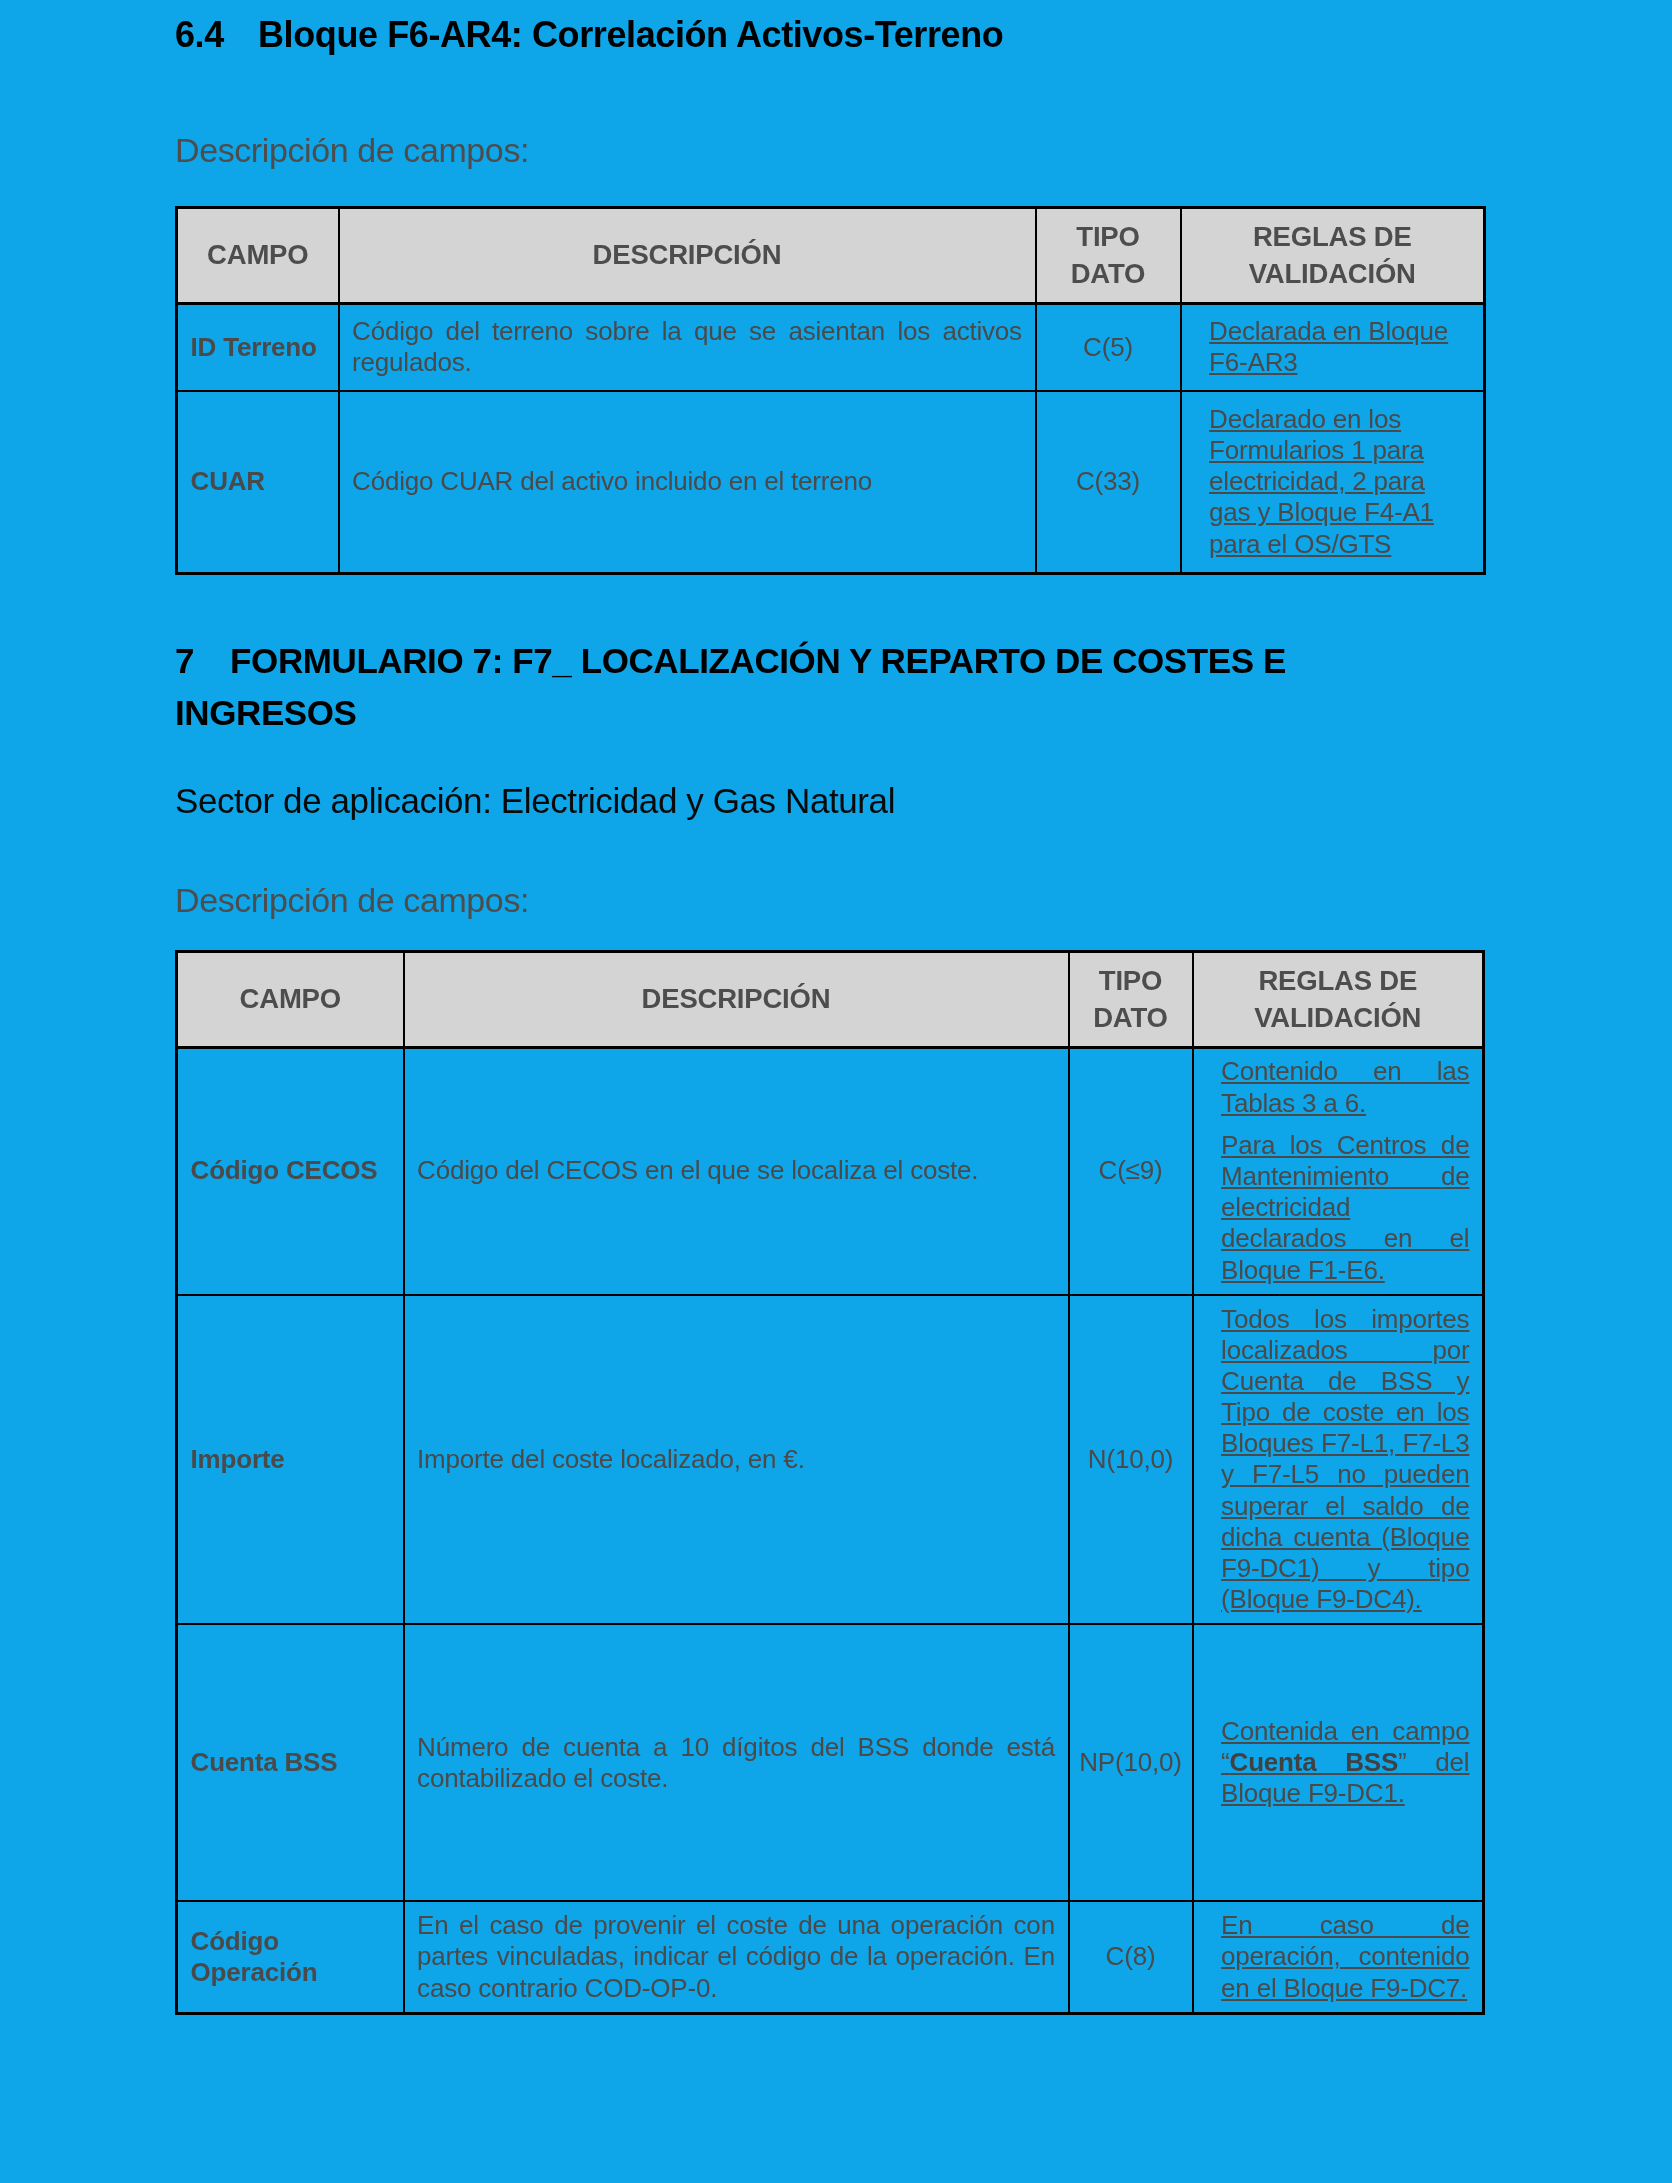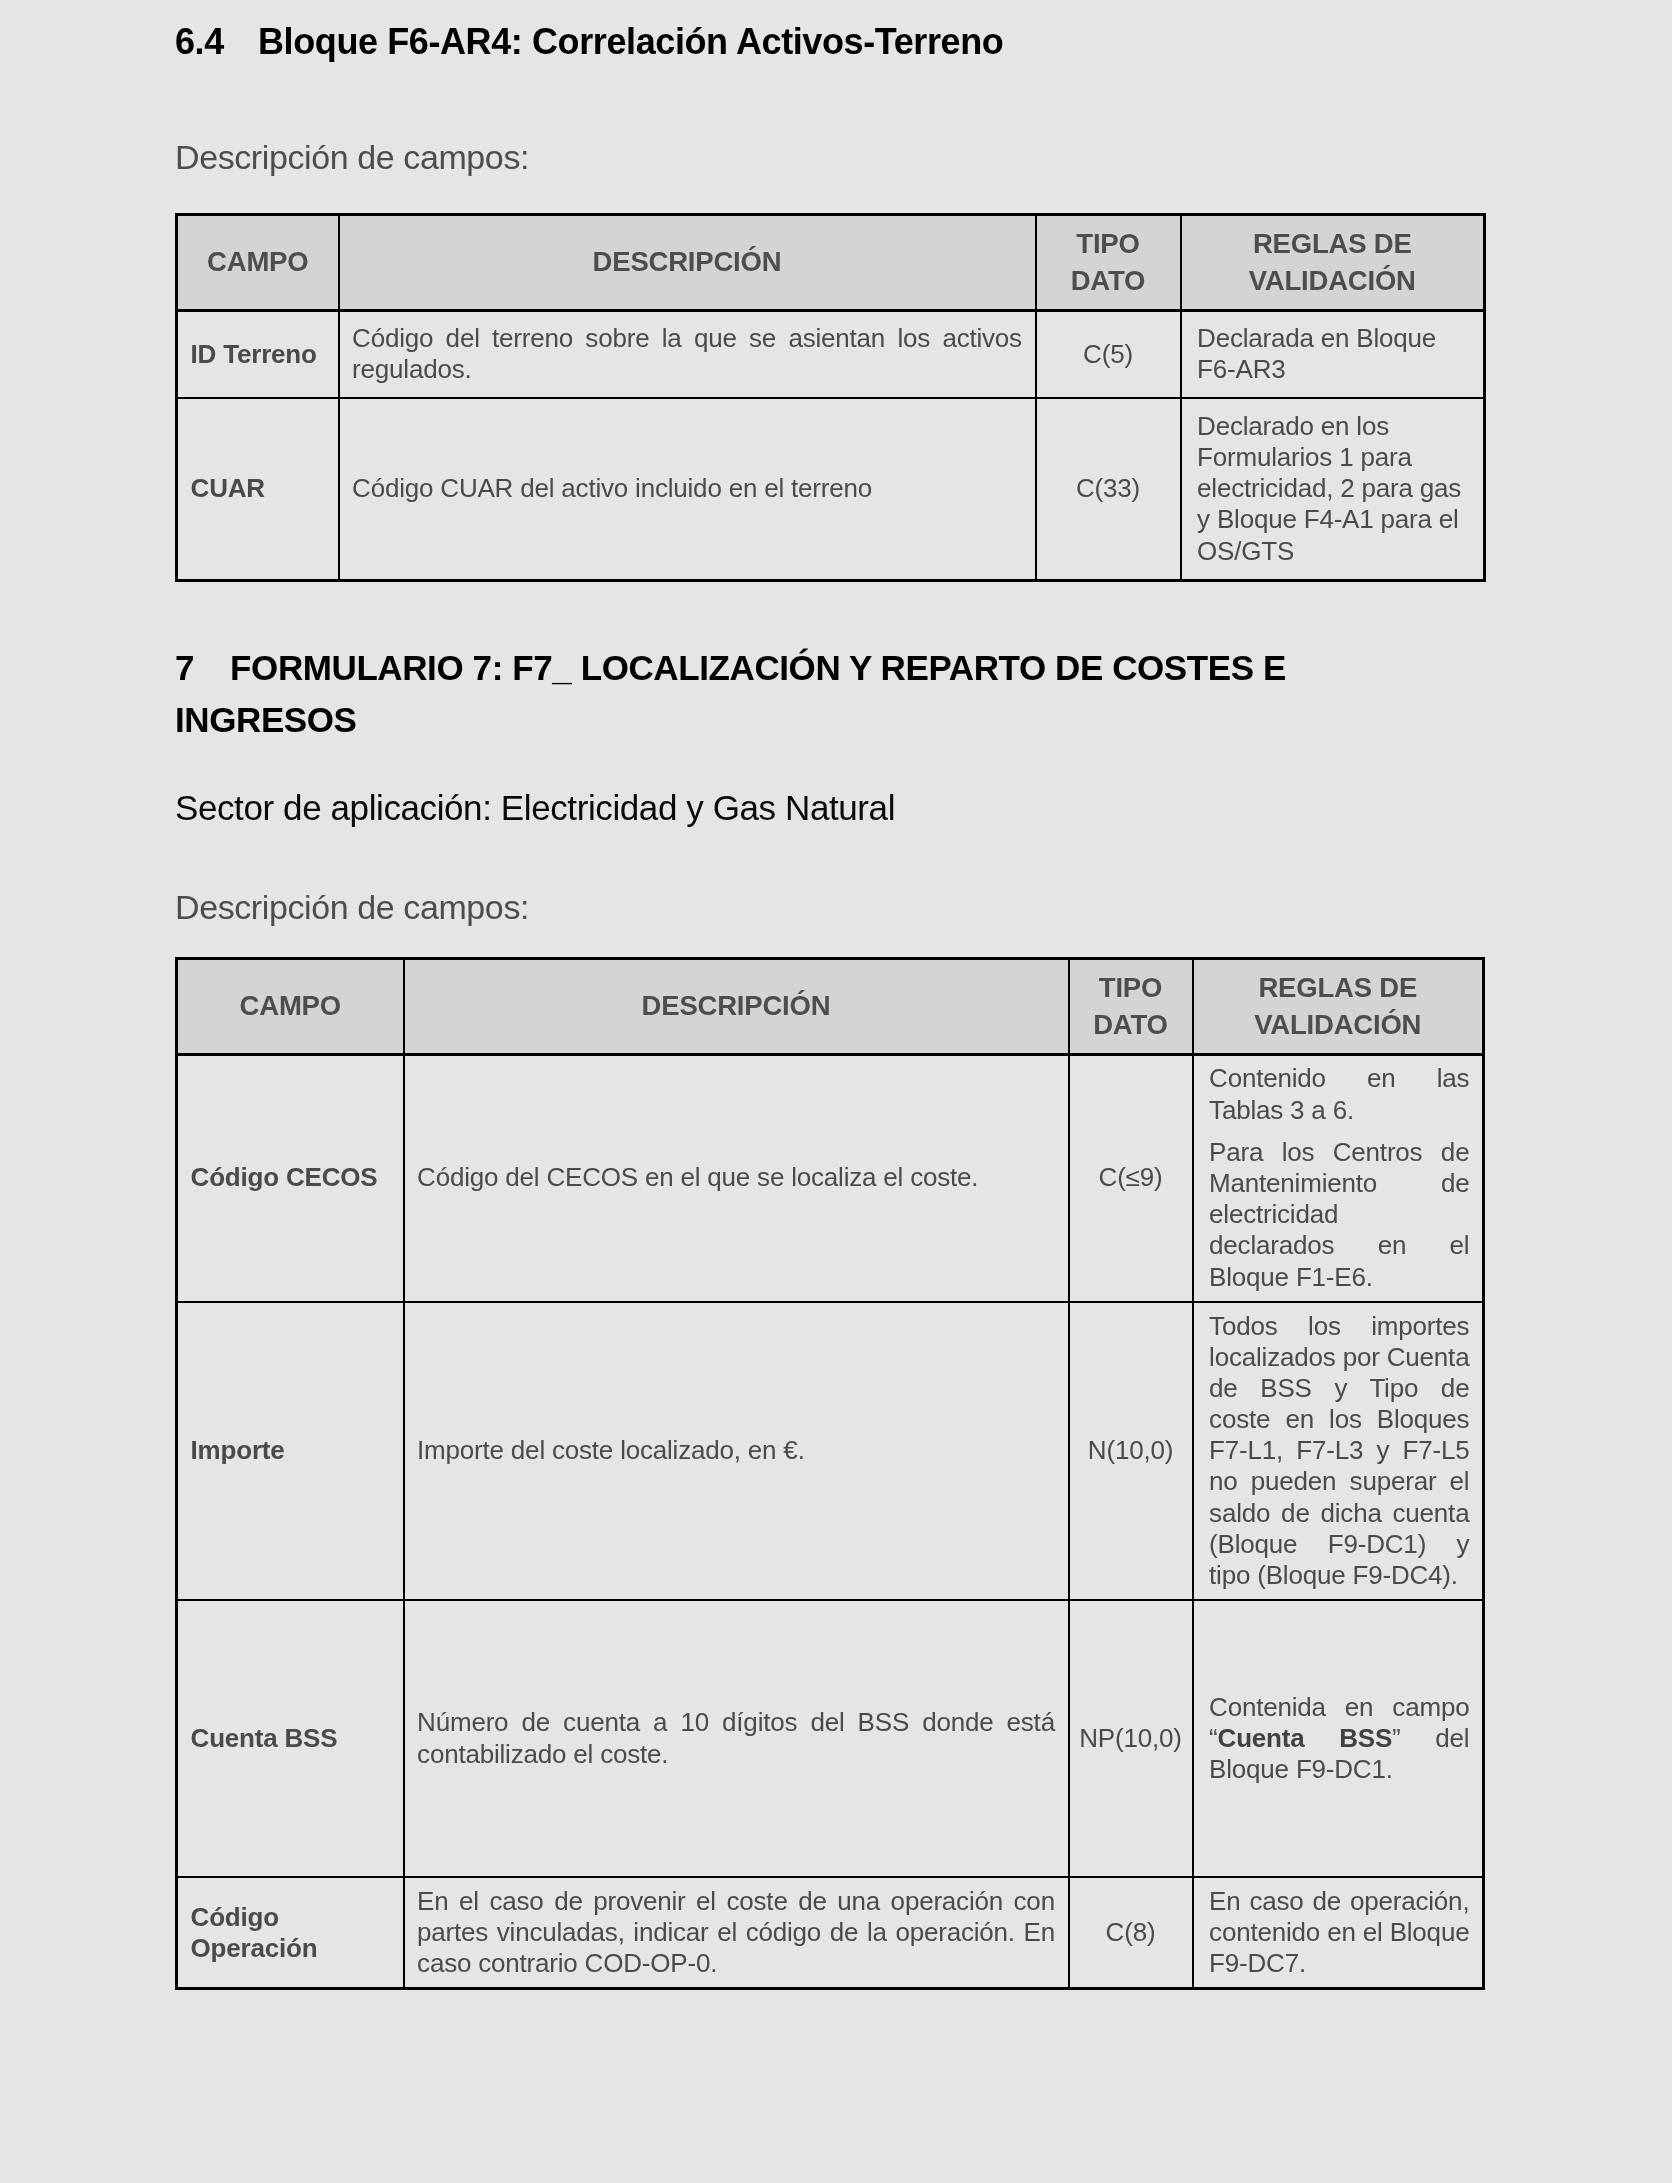--- a/index.html
+++ b/index.html
@@ -1,21 +1,21 @@
 <!DOCTYPE html>
 <html style="font-size:12.6px"><head>
 <meta charset="utf-8">
 <style>
   html,body{margin:0;padding:0;background:#ffffff;}
   .page{
     position:relative;
     width:1672px;height:2183px;
-    background:#e5e5e5;
+    background:#0ea5e9;
     box-sizing:border-box;
-    padding:18px 181px 0 175px;
+    padding:11px 181px 0 175px;
     overflow:hidden;
     font-family:"Liberation Sans","DejaVu Sans",sans-serif;
     color:#111111;
   }
   
   .h-sec{
     font-weight:bold;color:#000000;
     font-size:36px;line-height:1.32;
     letter-spacing:-0.4px;
     margin:0;
@@ -76,21 +76,21 @@
     color:#4a4a4a;
     font-size:26px;line-height:1.2;
     letter-spacing:-0.2px;
     padding:7.9px 12.6px;
   }
   .cell-campo{font-weight:bold;color:#414141;text-align:left;}
   .cell-descripcion{text-align:justify;}
   .cell-tipo{text-align:center;white-space:nowrap;padding-left:3.1px !important;padding-right:3.1px !important;}
   .cell-reglas{text-align:left;}
   .t2 .cell-reglas{text-align:justify;}
-  .cell-reglas .para{margin:0 0 11px 3px;}
+  .cell-reglas .para{margin:0 0 11px 15px;text-decoration:underline;}
   .cell-reglas .para:last-child{margin-bottom:0;}
   .run-bold{font-weight:bold;color:#414141;}
   .t1{margin-top:36px;}
   .t2{margin-top:30px;}
   
   .t1 col.c-campo{width:162px;}  .t1 col.c-desc{width:697px;}
   .t1 col.c-tipo{width:145px;}   .t1 col.c-reglas{width:304px;}
   .t2 col.c-campo{width:227px;}  .t2 col.c-desc{width:665px;}
   .t2 col.c-tipo{width:124px;}   .t2 col.c-reglas{width:291px;}
   

